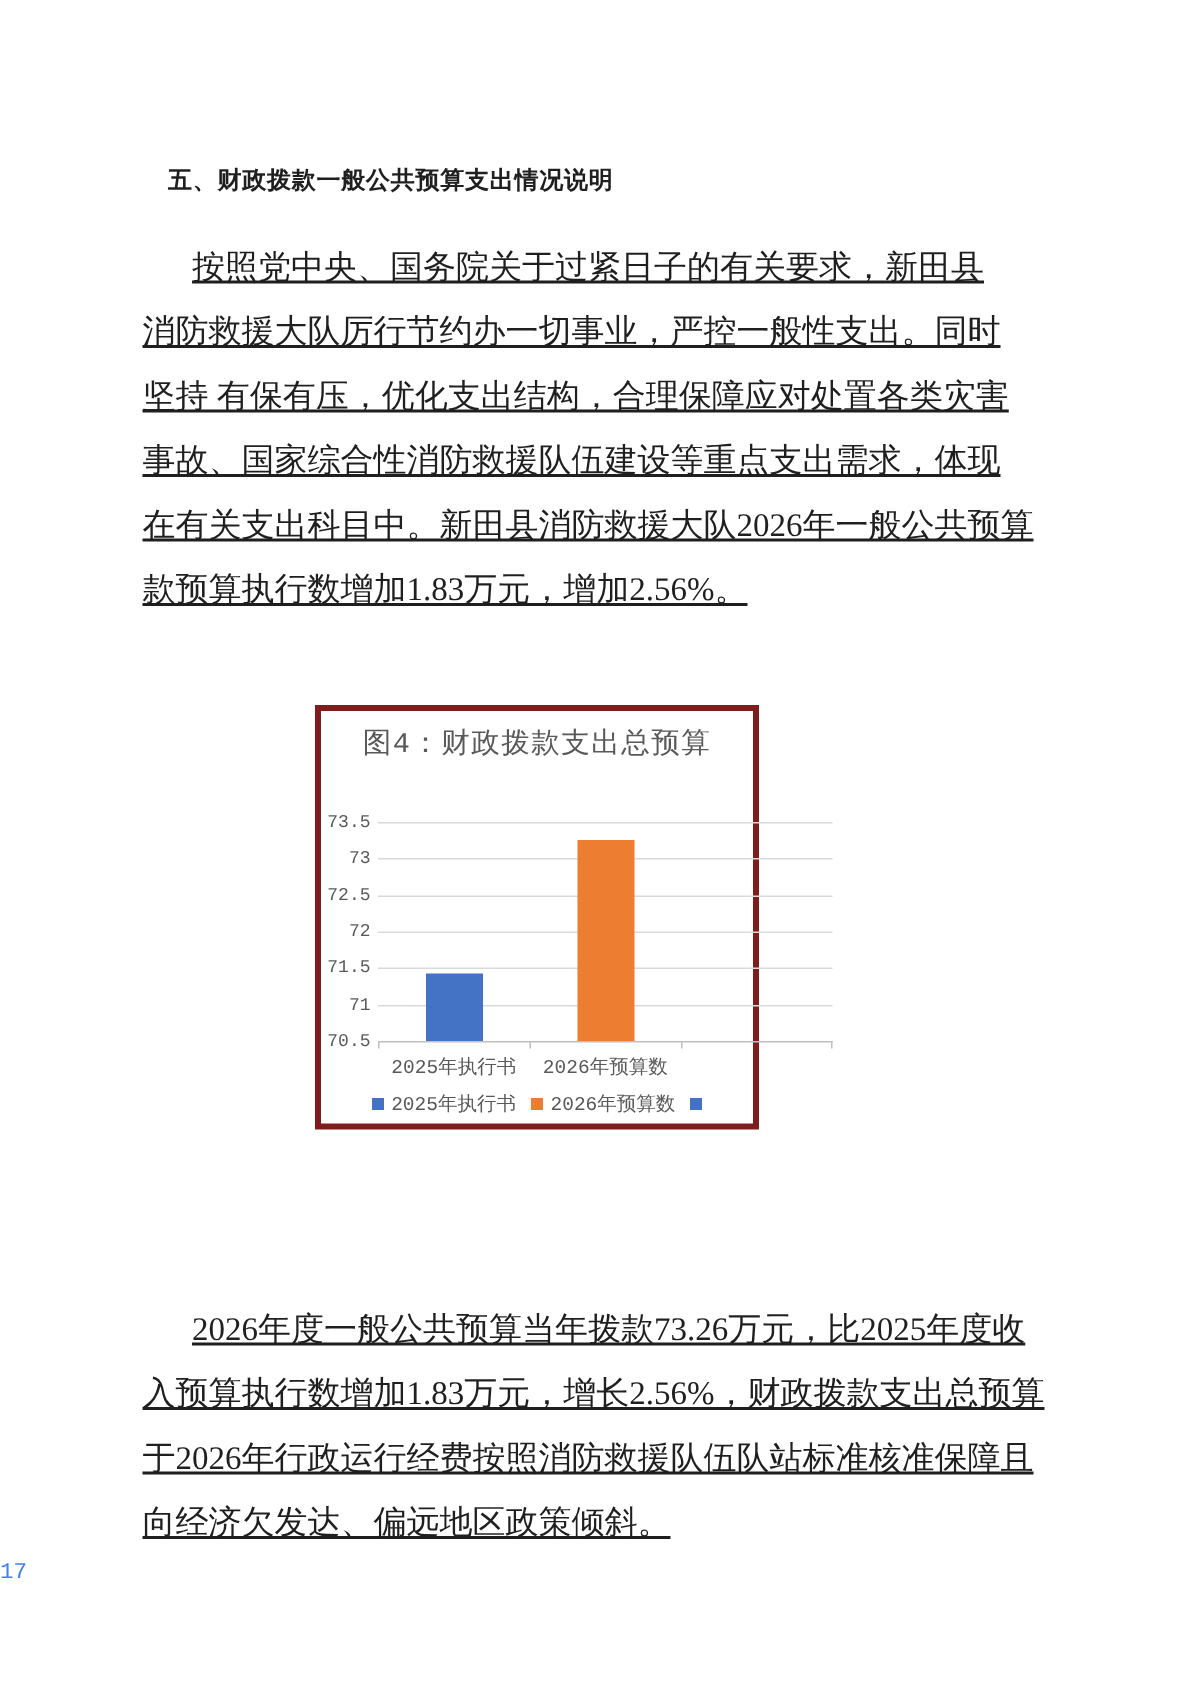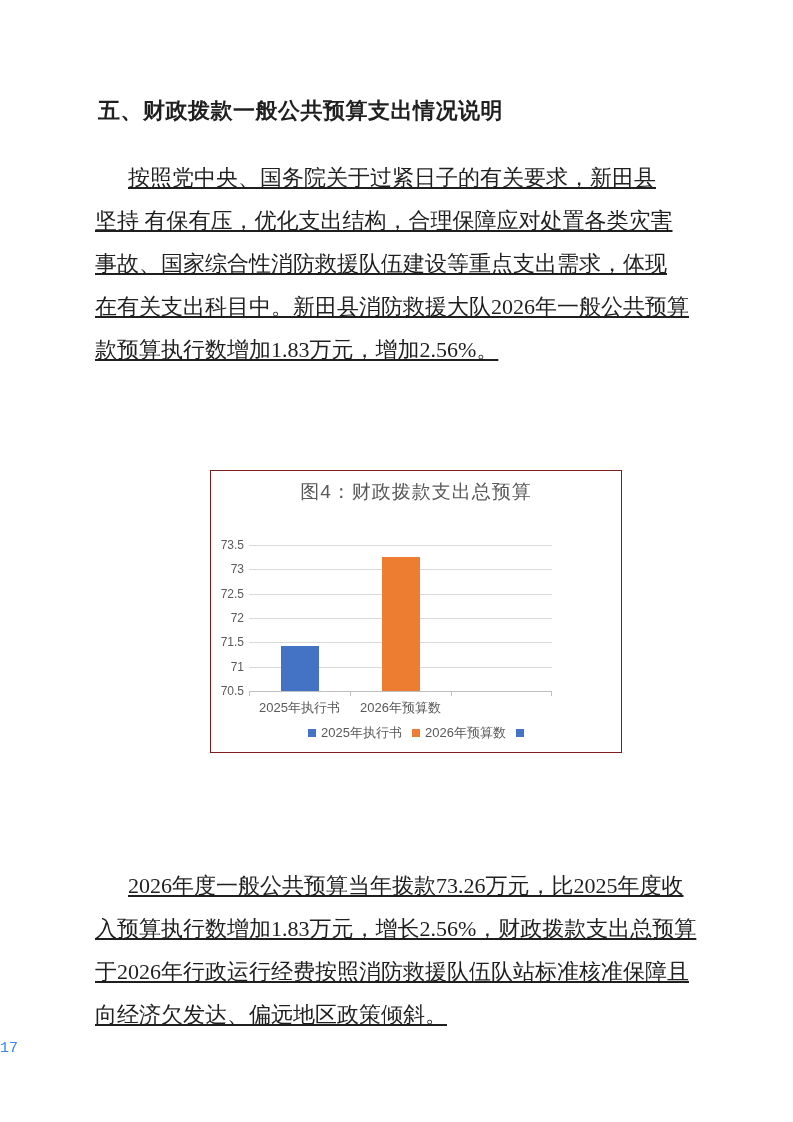--- a/index.html
+++ b/index.html
@@ -9,25 +9,25 @@
     height: 1122px;
     background: #ffffff;
     font-family: "Liberation Serif", serif;
     color: #1f1f1f;
     overflow: hidden;
   }
   .heading {
     position: absolute;
     left: 96px;
     top: 94px;
-    font-size: 22px;
+    font-size: 16px;
     font-weight: bold;
     letter-spacing: 0.5px;
     white-space: nowrap;
-    margin: 2px;
+    margin: 16px;
   }
   .para {
     position: absolute;
     left: 95px;
     width: 610px;
     font-size: 22px;
     line-height: 43px;
     white-space: nowrap;
     text-decoration: underline;
   }
@@ -42,26 +42,26 @@
     width: 100%;
     font-size: 15px;
     color: #3b82f6;
     font-family: Liberation Mono, monospace;
   }
   
   .chart-box {
     position: absolute;
     left: 210px;
     top: 470px;
-    width: 412px;
+    width: 296px;
     height: 283px;
-    border: 1px solid #7f1d1d;
+    border: 4px solid #7f1d1d;
     background: #ffffff;
     box-sizing: border-box;
-    font-family: Liberation Sans, sans-serif;
+    font-family: Liberation Mono, monospace;
     color: #595959;
     margin: 0;
   }
   .chart-title {
     position: absolute;
     left: 0;
     top: 8px;
     width: 100%;
     text-align: center;
     font-size: 19px;
@@ -136,20 +136,21 @@
 </style>
 </head>
 <body>
 
 <div class="page">
 
   <h1 class="heading">五、财政拨款一般公共预算支出情况说明</h1>
 
   <div class="para para1">
     <div class="line indent">按照党中央、国务院关于过紧日子的有关要求，新田县</div>
+    <div class="line">消防救援大队厉行节约办一切事业，严控一般性支出。同时</div>
     <div class="line">坚持 有保有压，优化支出结构，合理保障应对处置各类灾害</div>
     <div class="line">事故、国家综合性消防救援队伍建设等重点支出需求，体现</div>
     <div class="line">在有关支出科目中。新田县消防救援大队2026年一般公共预算</div>
     <div class="line">款预算执行数增加1.83万元，增加2.56%。</div>
   </div>
 
   <figure class="chart-box">
     <div class="chart-title">图4：财政拨款支出总预算</div>
     <div class="plot" id="plot">
       <div class="axis-line"></div>

